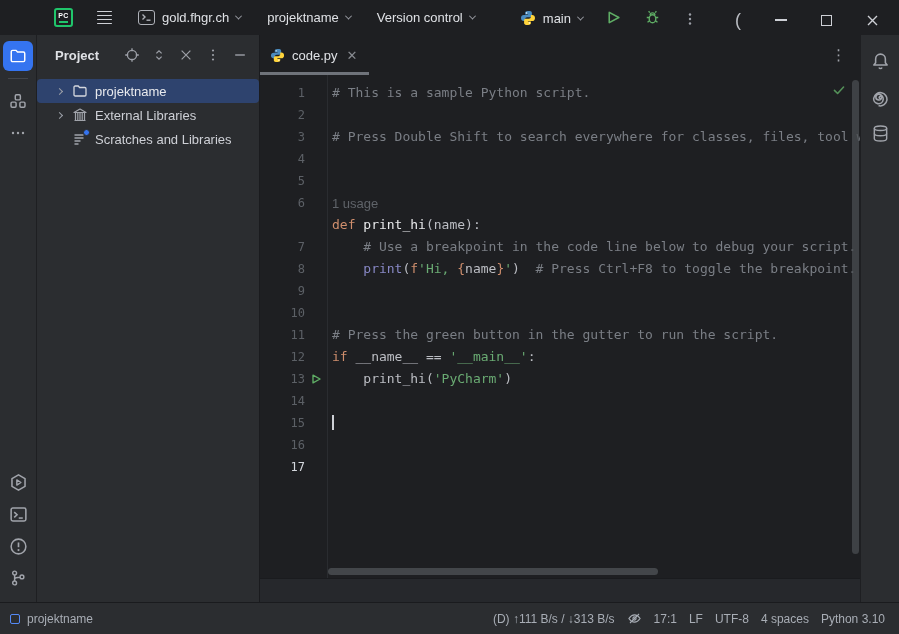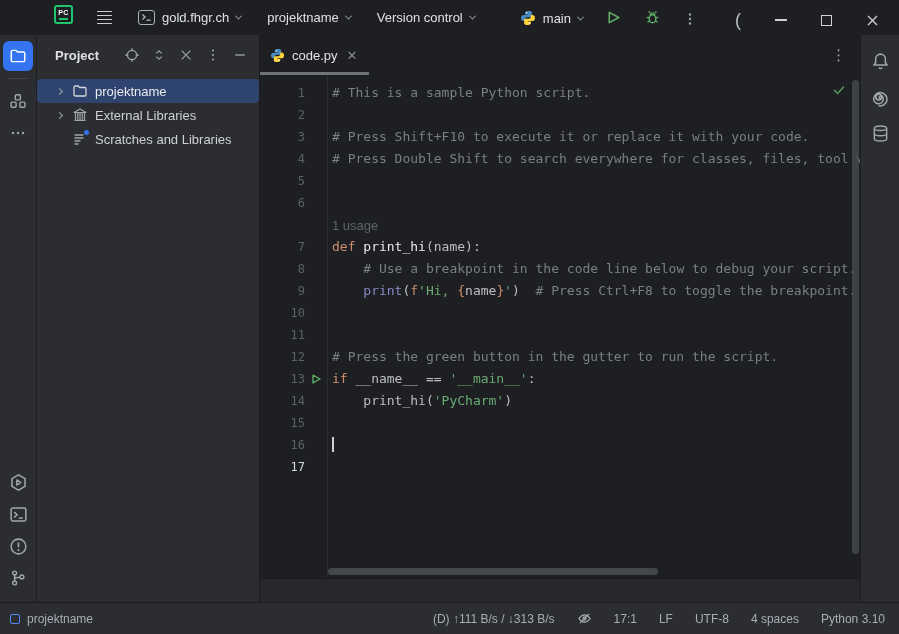--- a/index.html
+++ b/index.html
@@ -8,21 +8,21 @@
     font-family:"Liberation Sans", sans-serif;
     background:var(--bg,#1E1F22);
     color:#DFE1E5;
     font-size:13px;
     -webkit-font-smoothing:antialiased;
   }
   .app { width:899px; height:634px; display:flex; flex-direction:column; background:var(--bg,#1E1F22); }
 
   
   .titlebar { height:35px; flex:0 0 35px; display:flex; align-items:center; background:var(--bg,#1E1F22); padding:0 10px 0 8px; }
-  .tb-left { display:flex; gap:10px;padding-left:46px; }
+  .tb-left { display:flex; align-items:center; gap:10px;padding-left:46px; }
   .tb-right { margin-left:auto; display:flex; align-items:flex-end; gap:6px; }
   .pc-logo { width:19px; height:19px; border:2px solid #20C56B; border-radius:3px; display:flex; flex-direction:column; align-items:center; justify-content:center; margin-right:6px; }
   .pc-logo span { font-size:7px; font-weight:bold; color:#fff; letter-spacing:.5px; line-height:7px; }
   .pc-underline { display:block; width:9px; height:2px; background:#20C56B; margin-top:2px; }
   .icon-btn, .tb-widget, .win-btn { background:transparent; border:none; color:#DFE1E5; font-family:inherit; font-size:13px; display:flex; align-items:center; gap:7px; padding:5px 8px; border-radius:6px; cursor:default; }
   .hamburger { display:flex; flex-direction:column; gap:2.5px; }
   .hamburger i { display:block; width:15px; height:1.6px; background:#CED0D6; border-radius:1px; }
   .chev { display:inline-block; width:5px; height:5px; border-right:1.5px solid #9DA0A8; border-bottom:1.5px solid #9DA0A8; transform:rotate(45deg) translate(-1px,-1px); }
   .chev.right { transform:rotate(-45deg); }
   .remote-ico { width:17px; height:15px; border:1.4px solid #AEB1B8; border-radius:3px; display:flex; align-items:center; justify-content:center; }
@@ -83,21 +83,21 @@
   .caret { display:inline-block; width:1.5px; height:15px; background:#CED0D6; vertical-align:-3px; }
   .inspection-check { position:absolute; top:8px; right:14px; }
   .vscroll { position:absolute; top:5px; right:1px; width:7px; height:474px; background:#4A4D51; border-radius:4px; opacity:.75; }
   .hscroll { position:absolute; bottom:3px; left:68px; width:330px; height:7px; background:#4A4D51; border-radius:4px; opacity:.85; }
   .bottom-band { height:24px; flex:0 0 24px; background:#26282C; border-top:1px solid #1A1B1E; }
 
   
   .statusbar { height:32px; flex:0 0 32px; background:var(--panel,#2B2D30); border-top:1px solid #1A1B1E; display:flex; align-items:center; padding:0 14px 0 10px; color:#A8ADB5; font-size:12px; }
   .sb-left { display:flex; align-items:center; gap:7px; }
   .sb-proj-ico { width:10px; height:10px; border:1.6px solid #548AF7; border-radius:2px; }
-  .sb-right { margin-left:auto; display:flex; align-items:center; gap:22px; }
+  .sb-right { margin-left:auto; display:flex; align-items:center; gap:12px; }
   .sb-item { background:none; border:none; color:#A8ADB5; font-size:12px; font-family:inherit; display:flex; align-items:center; cursor:default; white-space:nowrap; }
 
   svg { display:block; }
 </style>
 </head>
 <body>
 
 <div class="app">
 
   <header class="titlebar">
@@ -394,21 +394,20 @@
               <span class="gslot"></span>
             </div>
             <div class="gutter-line current">
               <span class="lnum">17</span>
               <span class="gslot"></span>
             </div>
           </div>
         <div class="code">
             <div class="code-line"><span class="tk-cm"># This is a sample Python script.</span></div>
             <div class="code-line"></div>
-            <div class="code-line"><span class="tk-cm"># Press Shift+F10 to execute it or replace it with your code.</span></div>
             <div class="code-line"><span class="tk-cm"># Press Double Shift to search everywhere for classes, files, tool windows, actions, and settings.</span></div>
             <div class="code-line"></div>
             <div class="code-line"></div>
             <div class="code-line usage">1 usage</div>
             <div class="code-line"><span class="tk-kw">def </span><span class="tk-fn">print_hi</span><span class="tk-tx">(name):</span></div>
             <div class="code-line"><span class="tk-tx">    </span><span class="tk-cm"># Use a breakpoint in the code line below to debug your script.</span></div>
             <div class="code-line"><span class="tk-tx">    </span><span class="tk-bi">print</span><span class="tk-tx">(</span><span class="tk-kw">f</span><span class="tk-st">'Hi, </span><span class="tk-br">{</span><span class="tk-tx">name</span><span class="tk-br">}</span><span class="tk-st">'</span><span class="tk-tx">)  </span><span class="tk-cm"># Press Ctrl+F8 to toggle the breakpoint.</span></div>
             <div class="code-line"></div>
             <div class="code-line"></div>
             <div class="code-line"><span class="tk-cm"># Press the green button in the gutter to run the script.</span></div>

